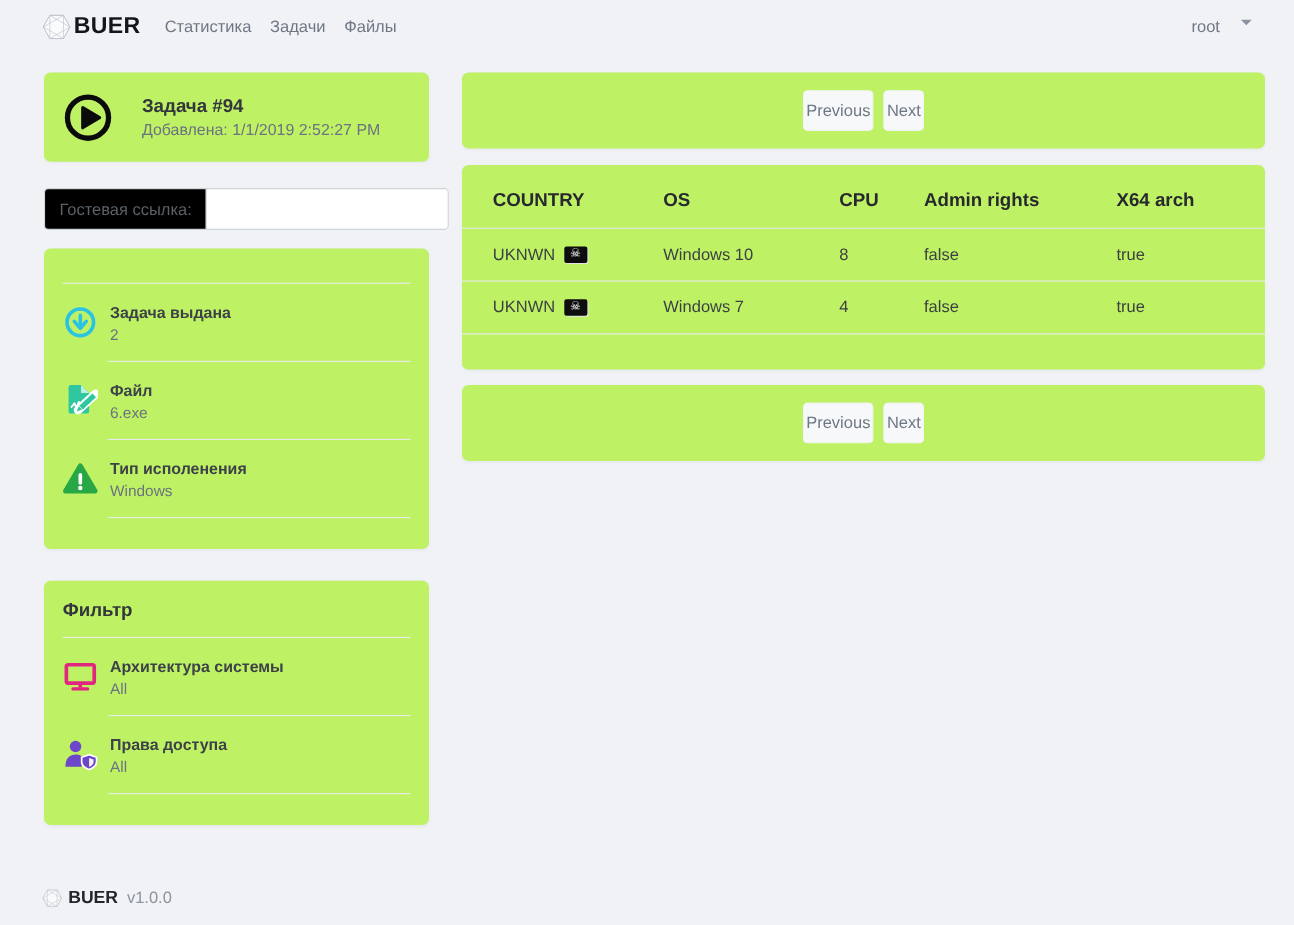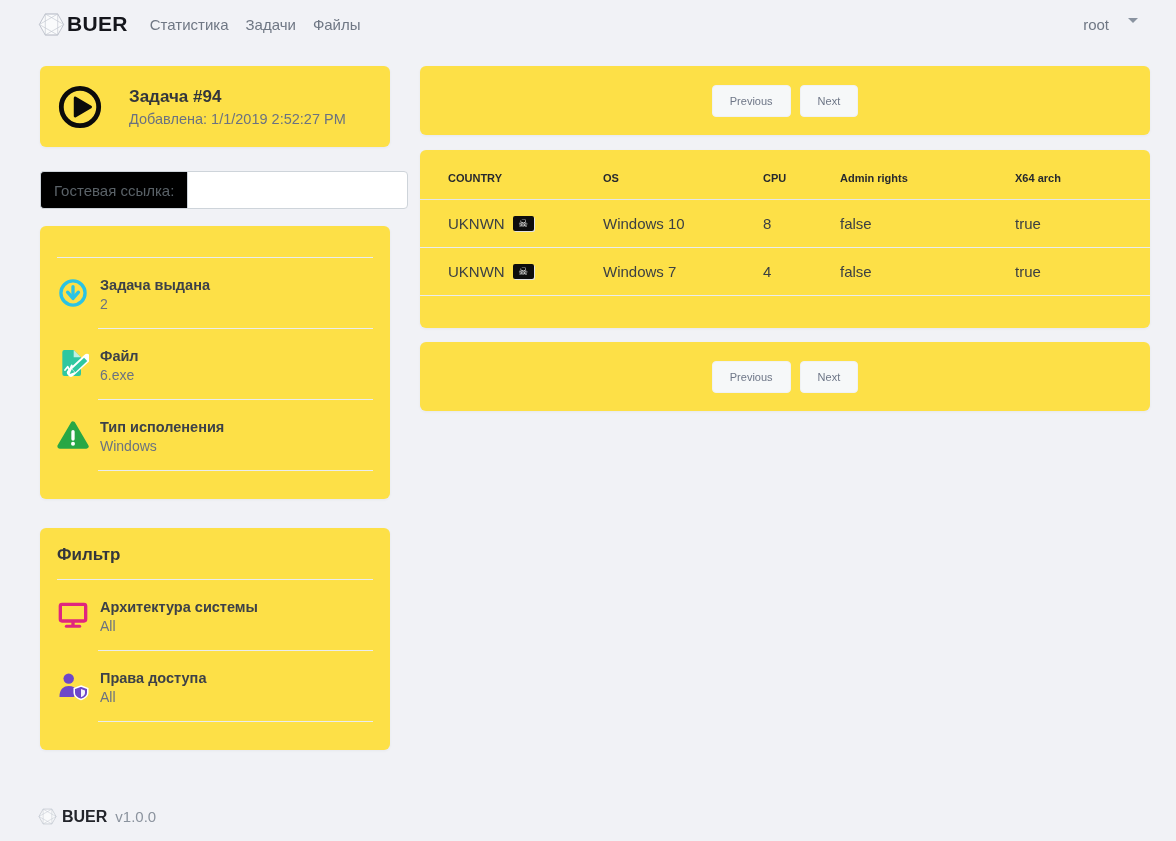--- a/index.html
+++ b/index.html
@@ -17,21 +17,21 @@
   .brand-text { font-size:21px; font-weight:700; color:#15161c; letter-spacing:.3px; }
   .nav-links { display:flex; align-items:center; margin-left:22px; gap:17px; }
   .nav-link { font-size:15px; color:#6f7784; cursor:pointer; }
   .nav-user { margin-left:auto; display:flex; gap:19px; cursor:pointer; }
   .nav-user-name { font-size:15px; color:#6f7784; }
   .caret-down { width:0; height:0; border-left:5px solid transparent; border-right:5px solid transparent; border-top:5px solid #8a93a0; margin-top:2px; }
   
   .main { display:flex; gap:30px; padding:18px 26px 0 40px; align-items:flex-start; }
   .col-left { width:350px; flex:none; }
   .col-right { flex:1; min-width:0; }
-  .card { background:#fde047; border-radius:6px; box-shadow:0 1px 3px rgba(40,50,80,.05); }
+  .card { background:#bef264; border-radius:6px; box-shadow:0 1px 3px rgba(40,50,80,.05); }
   
   .task-card { height:81px; display:flex; align-items:center; padding:0 17px; gap:26px; }
   .play-icon { width:46px; height:46px; flex:none; }
   .task-title { font-size:17px; font-weight:700; color:#33363c; }
   .task-added { font-size:14.5px; color:#6b7280; margin-top:4px; }
   
   .guest-group { margin-top:24px; display:flex; height:38px; }
   .guest-label {
     background:#000000; border:1px solid #ced4da; border-right:0;
     border-radius:4px 0 0 4px; display:flex; align-items:center;
@@ -49,28 +49,28 @@
   .panel-hr { border:0; border-top:1px solid #e9ecef; margin-top:14px; }
   .panel-item { display:flex; align-items:flex-start; padding-top:18px; }
   .panel-item .item-icon { width:32px; height:34px; flex:none; display:flex; align-items:center; justify-content:center; margin-right:11px; }
   .item-label { font-size:14.5px; font-weight:700; color:#3d4148; margin-top:1px; }
   .item-value { font-size:14px; color:#6b7280; margin-top:3px; }
   .item-divider { border:0; border-bottom:1px solid #e9ecef; margin:16px 0 0 41px; }
   
   .pag-card { height:69px; display:flex; align-items:center; justify-content:center; gap:9px; }
   .pag-btn {
     background:#f6f8f9; border:1px solid #f0f2f4; border-radius:4px;
-    color:#6e7687; font-size:11px; padding:9px 17px; cursor:pointer;
+    color:#6e7687; font-size:15px; padding:9px 2px; cursor:pointer;
     font-family:"Liberation Sans","DejaVu Sans",sans-serif;
   }
   
   .table-card { margin:15px 0 14px; padding-bottom:32px; }
   table { width:100%; border-collapse:collapse; table-layout:fixed; }
   col.c1{width:183px;} col.c2{width:160px;} col.c3{width:77px;} col.c4{width:175px;}
-  th { text-align:left; font-size:11px; font-weight:700; color:#27292e;
+  th { text-align:left; font-size:17px; font-weight:700; color:#27292e;
        padding:22px 10px 15px 0; border-bottom:1px solid #e3e6ea; }
   td { font-size:15px; color:#3c4043; padding:15px 10px 15px 0; border-bottom:1px solid #e9ecef; }
   th:first-child, td:first-child { padding-left:28px; }
   .country-cell { display:flex; align-items:center; gap:8px; }
   .flag {
     display:inline-flex; align-items:center; justify-content:center;
     width:21px; height:15px; background:#0d0d0d; border-radius:2px;
     box-shadow:1px 1px 0 #e3e3e3; color:#fff; font-size:11px; line-height:1;
   }
   .flag::before { content:"\2620"; }

